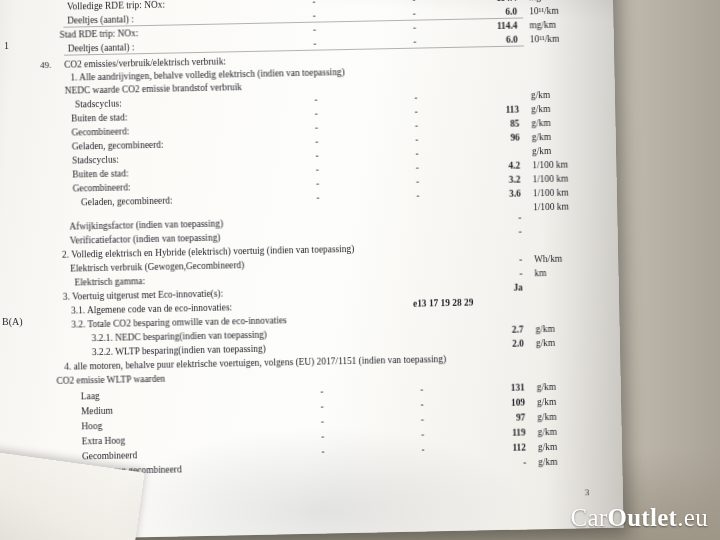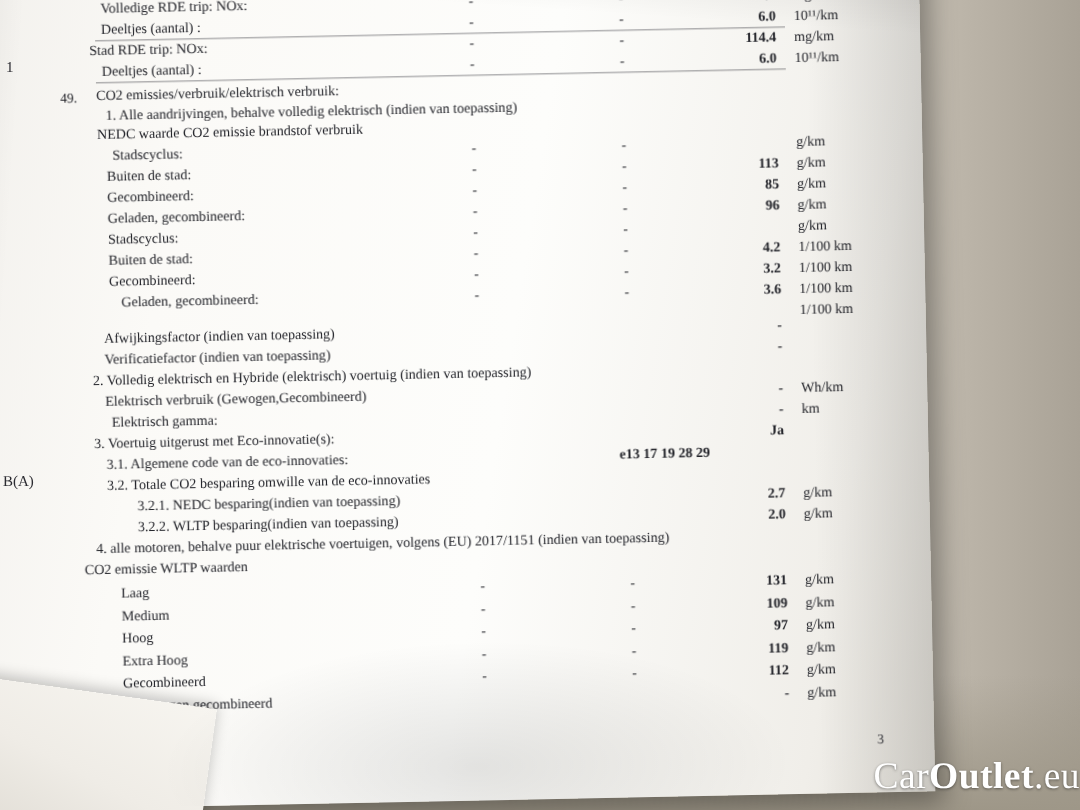--- a/index.html
+++ b/index.html
@@ -144,21 +144,21 @@
 
   
   #scene .doc {
     text-rendering: optimizeLegibility;
     filter: blur(0.18px);
   }
 
   
   .watermark {
     position: absolute;
-    right: 0;
+    right: 12px;
     bottom: 8px;
     font-family: "Liberation Serif", serif;
     font-size: 25px;
     color: #ffffff;
     letter-spacing: .3px;
     text-shadow: 0 1px 2px rgba(0,0,0,0.45);
     white-space: nowrap;
   }
   .watermark b { font-weight: 700; }
 

